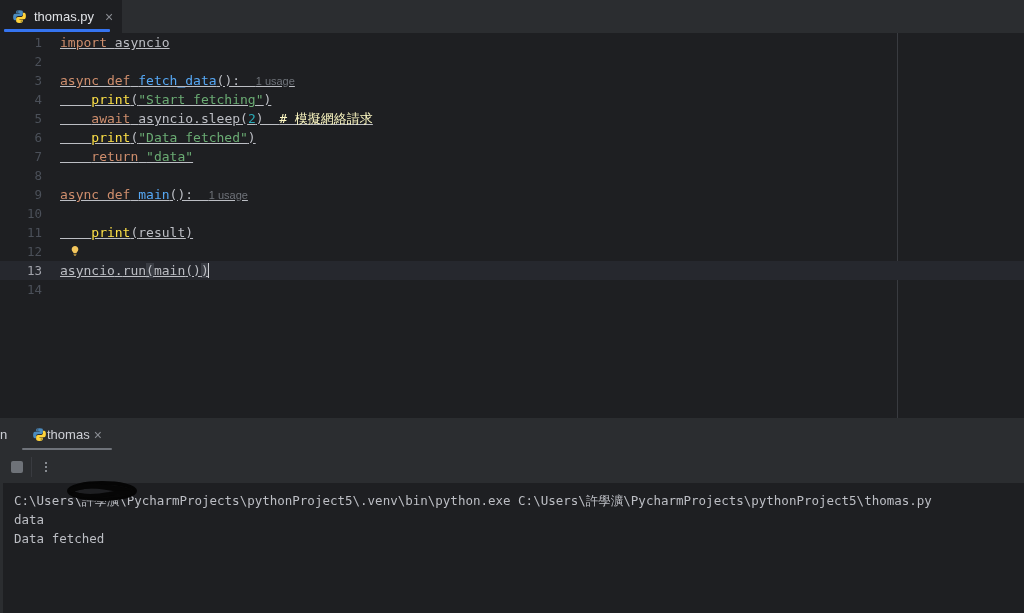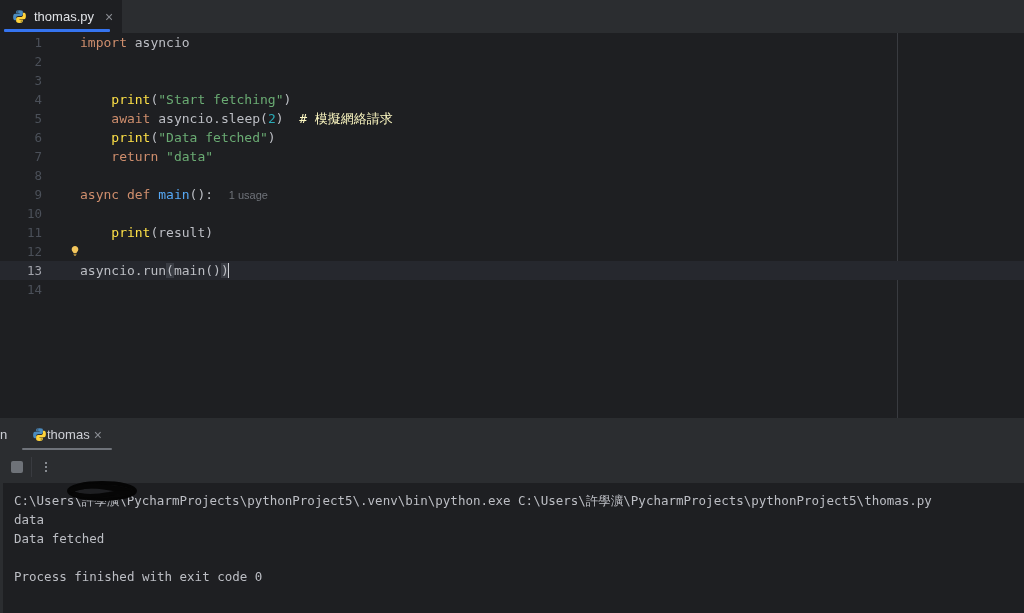--- a/index.html
+++ b/index.html
@@ -60,21 +60,21 @@
     font-family: "DejaVu Sans Mono", monospace; font-size: 13px;
     white-space: pre;
   }
   .line.current { background: #26282e; }
   .ln {
     position: absolute; left: 0; top: 0; width: 42px;
     text-align: right; color: #4b5059; font-size: 12.5px;
     font-family: "DejaVu Sans Mono", monospace;
   }
   .line.current .ln { color: #a1a3ab; }
-  .code { position: absolute; left: 80px; top: 0; color: #bcbec4; }
+  .code { position: absolute; left: 60px; top: 0; color: #bcbec4; text-decoration: underline; }
 
   
   .t-kw    { color: #cf8e6d; }
   .t-fn    { color: #56a8f5; }
   .t-str   { color: #6aab73; }
   .t-num   { color: #2aacb8; }
   .t-print { color: #fde047; }
   .t-cmt   { color: #fef9c3; }
   .t-def   { color: #bcbec4; }
   .usage   {
@@ -190,20 +190,21 @@
         <span class="code"><span class="t-kw">import</span> <span class="t-def">asyncio</span></span>
       </div>
 
       <div class="line">
         <span class="ln">2</span>
         <span class="code"></span>
       </div>
 
       <div class="line">
         <span class="ln">3</span>
+        <span class="code"><span class="t-kw">async def</span> <span class="t-fn">fetch_data</span>():  <span class="usage">1 usage</span></span>
       </div>
 
       <div class="line">
         <span class="ln">4</span>
         <span class="code">    <span class="t-print">print</span>(<span class="t-str">"Start fetching"</span>)</span>
       </div>
 
       <div class="line">
         <span class="ln">5</span>
         <span class="code">    <span class="t-kw">await</span> <span class="t-def">asyncio</span>.<span class="t-def">sleep</span>(<span class="t-num">2</span>)  <span class="t-cmt"># 模擬網絡請求</span></span>
@@ -288,21 +289,20 @@
       </div>
     </div>
 
     <div class="console">
       <div class="console-edge"></div>
       <div class="console-lines">
         <div class="cline">C:\Users\許學瀇\PycharmProjects\pythonProject5\.venv\bin\python.exe C:\Users\許學瀇\PycharmProjects\pythonProject5\thomas.py</div>
         <div class="cline">data</div>
         <div class="cline">Data fetched</div>
         <div class="cline"></div>
-        <div class="cline">Process finished with exit code 0</div>
       </div>
     </div>
   </div>
 
   <svg class="redact" viewBox="0 0 76 23">
     <ellipse cx="38" cy="10" rx="33" ry="8" fill="none" stroke="#050505" stroke-width="4"></ellipse>
     <ellipse cx="38" cy="10.5" rx="29" ry="5" fill="none" stroke="#070707" stroke-width="3"></ellipse>
     <path d="M8 9 Q20 3 40 6 Q60 9 68 11" fill="none" stroke="#060606" stroke-width="5" stroke-linecap="round"></path>
     <path d="M10 13 Q25 17 45 13 Q58 10 66 12" fill="none" stroke="#060606" stroke-width="4" stroke-linecap="round"></path>
   </svg>

